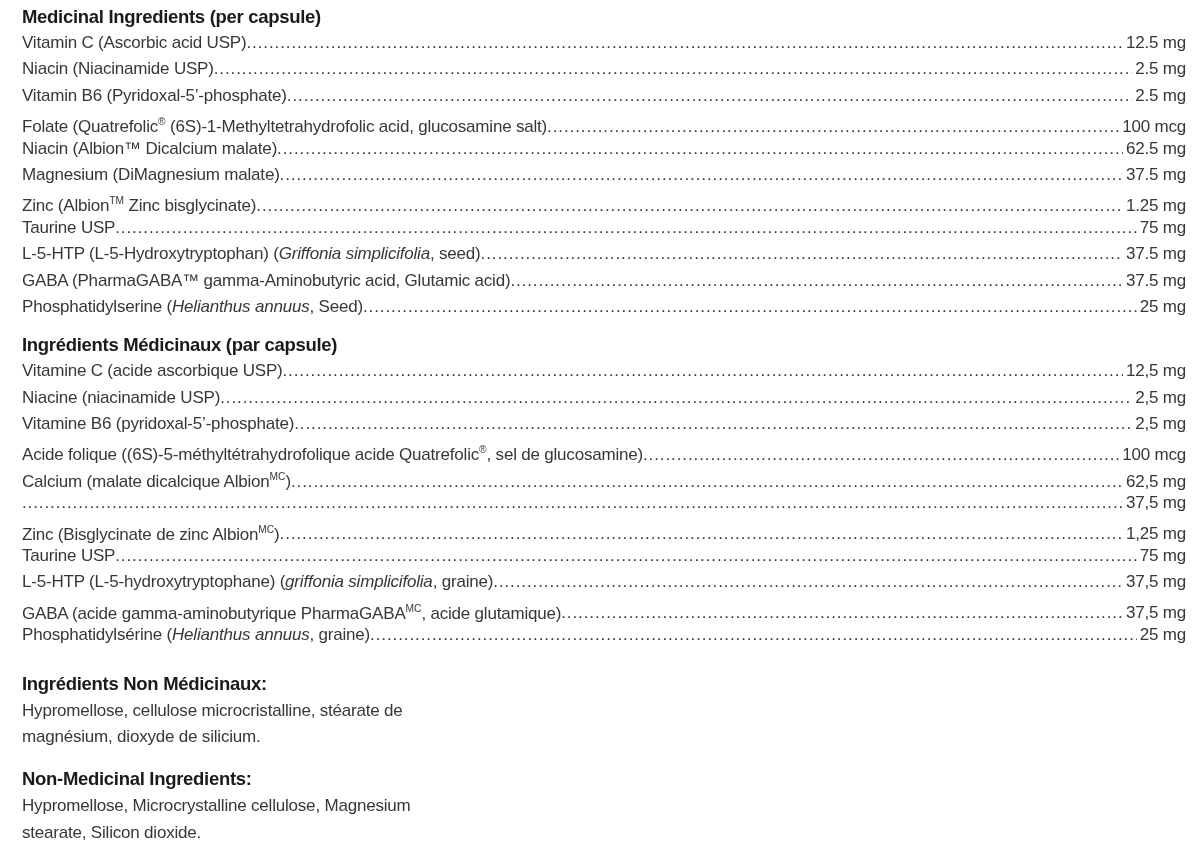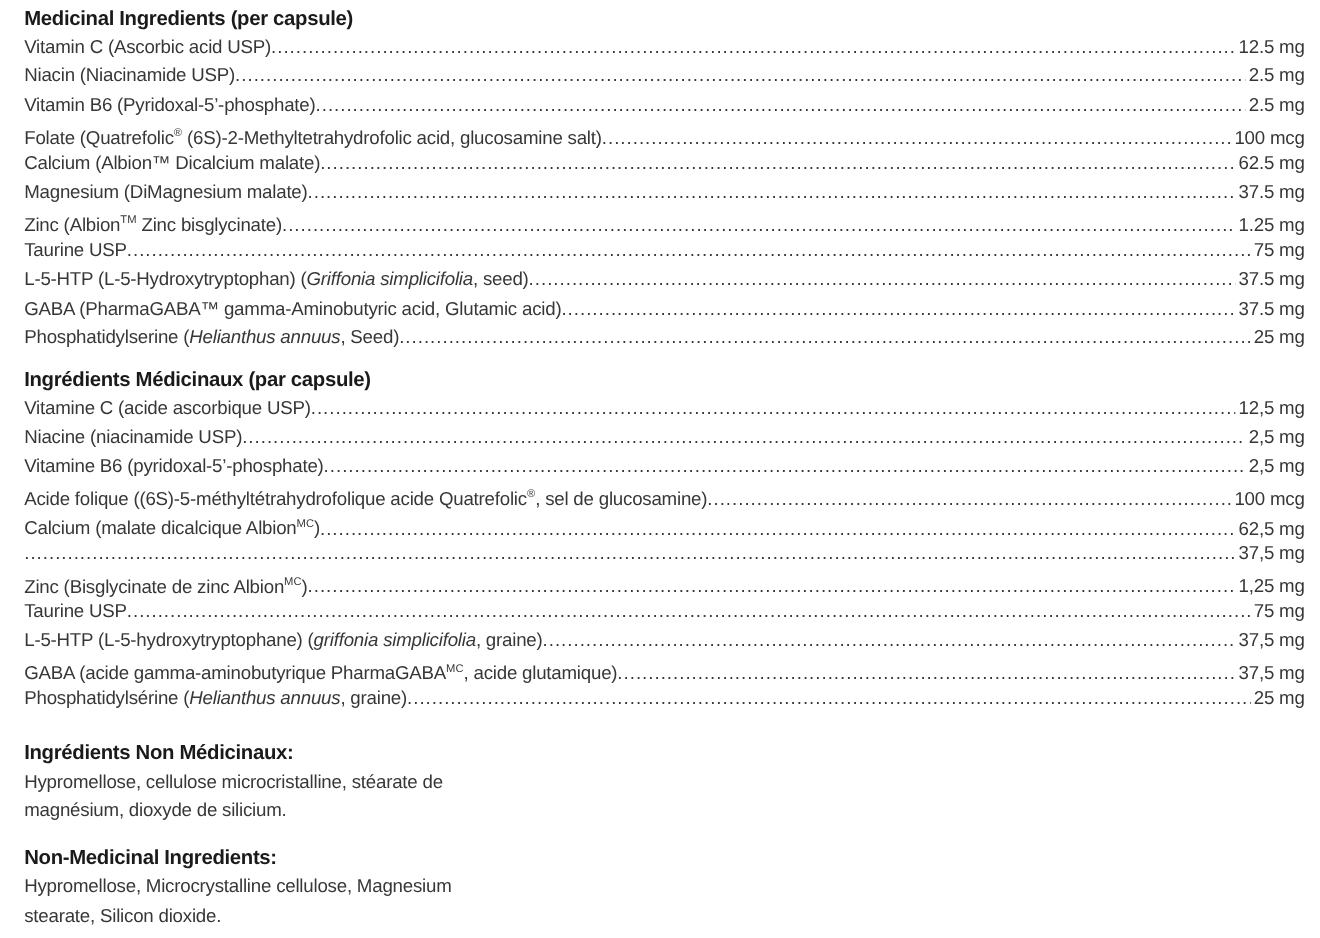--- a/index.html
+++ b/index.html
@@ -61,26 +61,26 @@
     <span class="nm"><span>Niacin (Niacinamide USP)</span></span>
     <span class="dots"></span>
     <span class="val">2.5 mg</span>
   </div>
         <div class="row">
     <span class="nm"><span>Vitamin B6 (Pyridoxal-5’-phosphate)</span></span>
     <span class="dots"></span>
     <span class="val">2.5 mg</span>
   </div>
         <div class="row">
-    <span class="nm"><span>Folate (Quatrefolic</span><sup>®</sup><span> (6S)-2-Methyltetrahydrofolic acid, glucosamine salt)</span></span>
+    <span class="nm"><span>Folate (Quatrefolic</span><sup>®</sup><span> (6S)-1-Methyltetrahydrofolic acid, glucosamine salt)</span></span>
     <span class="dots"></span>
     <span class="val">100 mcg</span>
   </div>
         <div class="row">
-    <span class="nm"><span>Calcium (Albion™ Dicalcium malate)</span></span>
+    <span class="nm"><span>Niacin (Albion™ Dicalcium malate)</span></span>
     <span class="dots"></span>
     <span class="val">62.5 mg</span>
   </div>
         <div class="row">
     <span class="nm"><span>Magnesium (DiMagnesium malate)</span></span>
     <span class="dots"></span>
     <span class="val">37.5 mg</span>
   </div>
         <div class="row">
     <span class="nm"><span>Zinc (Albion</span><sup>TM</sup><span> Zinc bisglycinate)</span></span>

